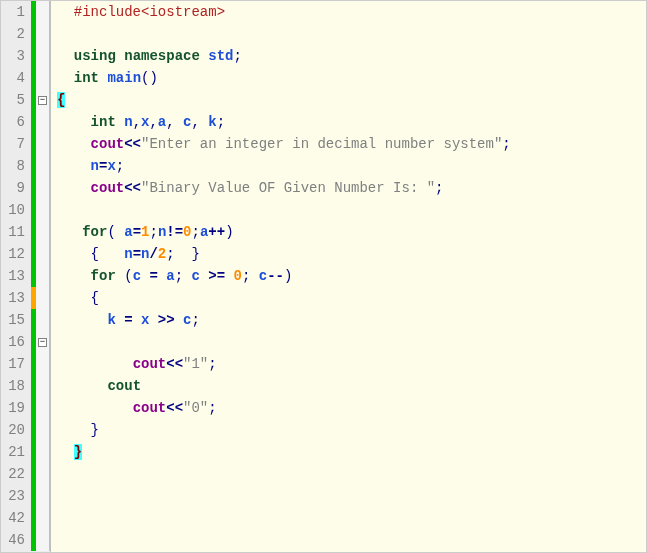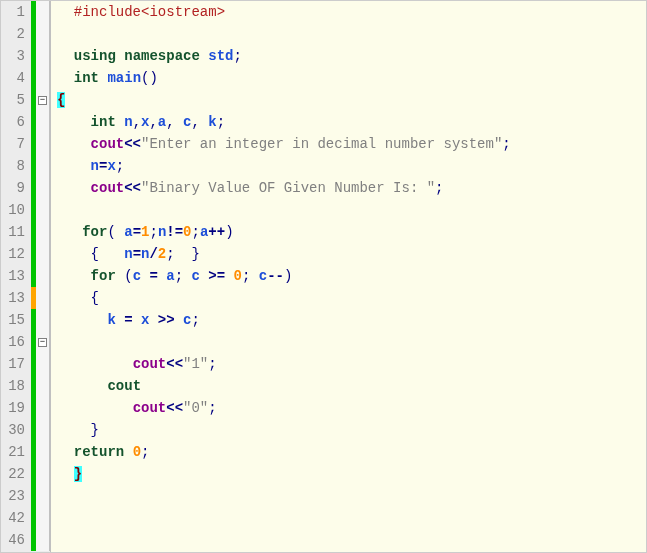--- a/index.html
+++ b/index.html
@@ -186,21 +186,21 @@
         <div class="line-num">18</div>
         <div class="change-bar change-green"></div>
         <div class="fold-col"></div>
       </div>
       <div class="line-row">
         <div class="line-num">19</div>
         <div class="change-bar change-green"></div>
         <div class="fold-col"></div>
       </div>
       <div class="line-row">
-        <div class="line-num">30</div>
+        <div class="line-num">20</div>
         <div class="change-bar change-green"></div>
         <div class="fold-col"></div>
       </div>
       <div class="line-row">
         <div class="line-num">21</div>
         <div class="change-bar change-green"></div>
         <div class="fold-col"></div>
       </div>
       <div class="line-row">
         <div class="line-num">22</div>
@@ -237,16 +237,15 @@
       <div class="code-line"><span class="tok-plain">   </span><span class="tok-kw">for</span><span class="tok-punc">(</span><span class="tok-plain"> </span><span class="tok-id">a</span><span class="tok-op">=</span><span class="tok-num">1</span><span class="tok-punc">;</span><span class="tok-id">n</span><span class="tok-op">!=</span><span class="tok-num">0</span><span class="tok-punc">;</span><span class="tok-id">a</span><span class="tok-op">++</span><span class="tok-punc">)</span></div>
       <div class="code-line"><span class="tok-plain">    </span><span class="tok-punc">{</span><span class="tok-plain">   </span><span class="tok-id">n</span><span class="tok-op">=</span><span class="tok-id">n</span><span class="tok-op">/</span><span class="tok-num">2</span><span class="tok-punc">;</span><span class="tok-plain">  </span><span class="tok-punc">}</span></div>
       <div class="code-line"><span class="tok-plain">    </span><span class="tok-kw">for</span><span class="tok-plain"> </span><span class="tok-punc">(</span><span class="tok-id">c</span><span class="tok-plain"> </span><span class="tok-op">=</span><span class="tok-plain"> </span><span class="tok-id">a</span><span class="tok-punc">;</span><span class="tok-plain"> </span><span class="tok-id">c</span><span class="tok-plain"> </span><span class="tok-op">&gt;=</span><span class="tok-plain"> </span><span class="tok-num">0</span><span class="tok-punc">;</span><span class="tok-plain"> </span><span class="tok-id">c</span><span class="tok-op">--</span><span class="tok-punc">)</span></div>
       <div class="code-line"><span class="tok-plain">    </span><span class="tok-punc">{</span></div>
       <div class="code-line"><span class="tok-plain">      </span><span class="tok-id">k</span><span class="tok-plain"> </span><span class="tok-op">=</span><span class="tok-plain"> </span><span class="tok-id">x</span><span class="tok-plain"> </span><span class="tok-op">&gt;&gt;</span><span class="tok-plain"> </span><span class="tok-id">c</span><span class="tok-punc">;</span></div>
       <div class="code-line"></div>
       <div class="code-line"><span class="tok-plain">         </span><span class="tok-type">cout</span><span class="tok-op">&lt;&lt;</span><span class="tok-str">"1"</span><span class="tok-punc">;</span></div>
       <div class="code-line"><span class="tok-plain">      </span><span class="tok-kw">cout</span></div>
       <div class="code-line"><span class="tok-plain">         </span><span class="tok-type">cout</span><span class="tok-op">&lt;&lt;</span><span class="tok-str">"0"</span><span class="tok-punc">;</span></div>
       <div class="code-line"><span class="tok-plain">    </span><span class="tok-punc">}</span></div>
-      <div class="code-line"><span class="tok-plain">  </span><span class="tok-kw">return</span><span class="tok-plain"> </span><span class="tok-num">0</span><span class="tok-punc">;</span></div>
       <div class="code-line"><span class="tok-plain">  </span><span class="tok-br-hl">}</span></div>
     </div>
 </div>
 
 </body></html>

